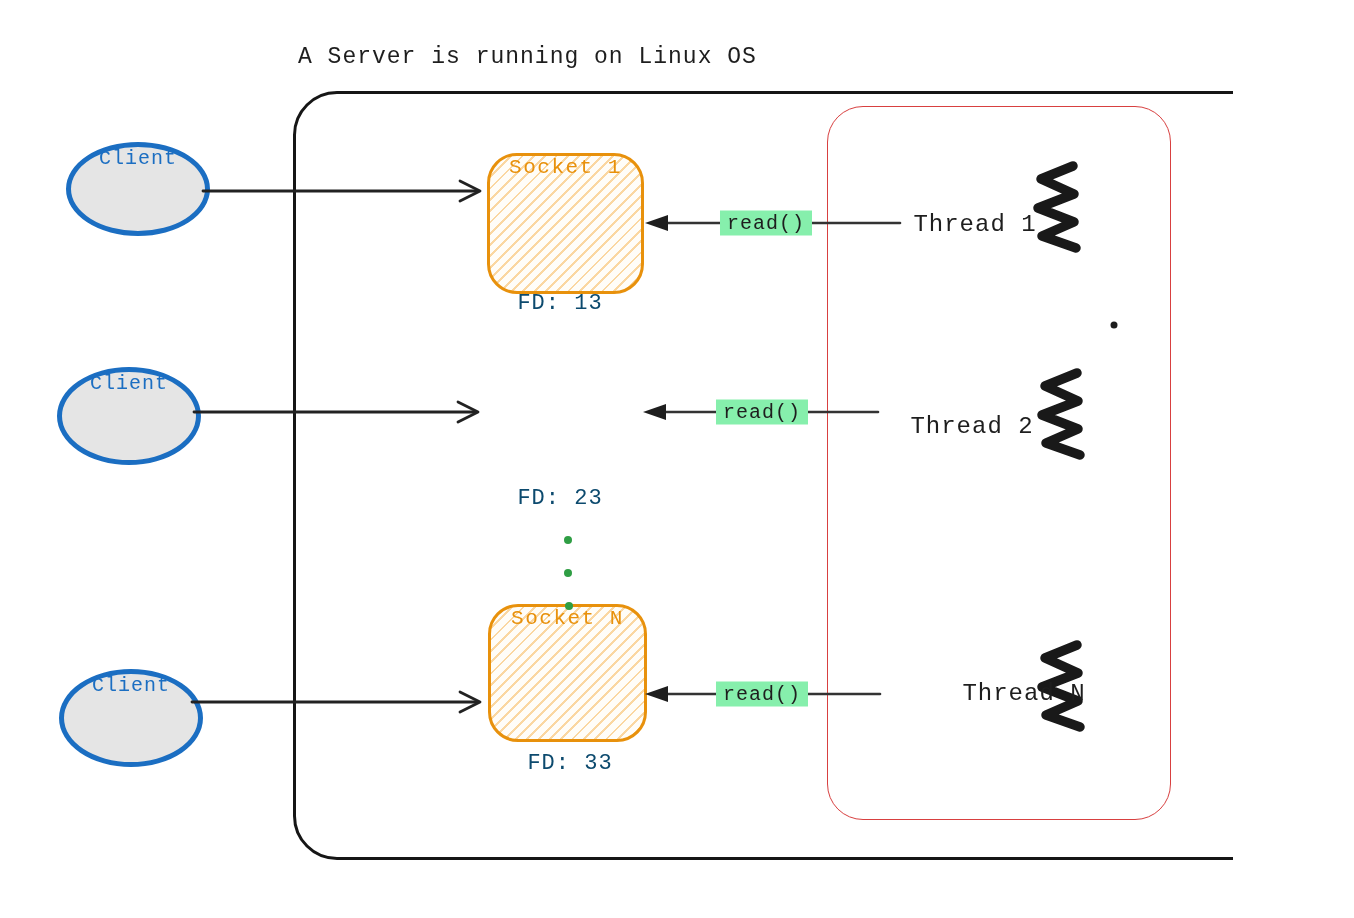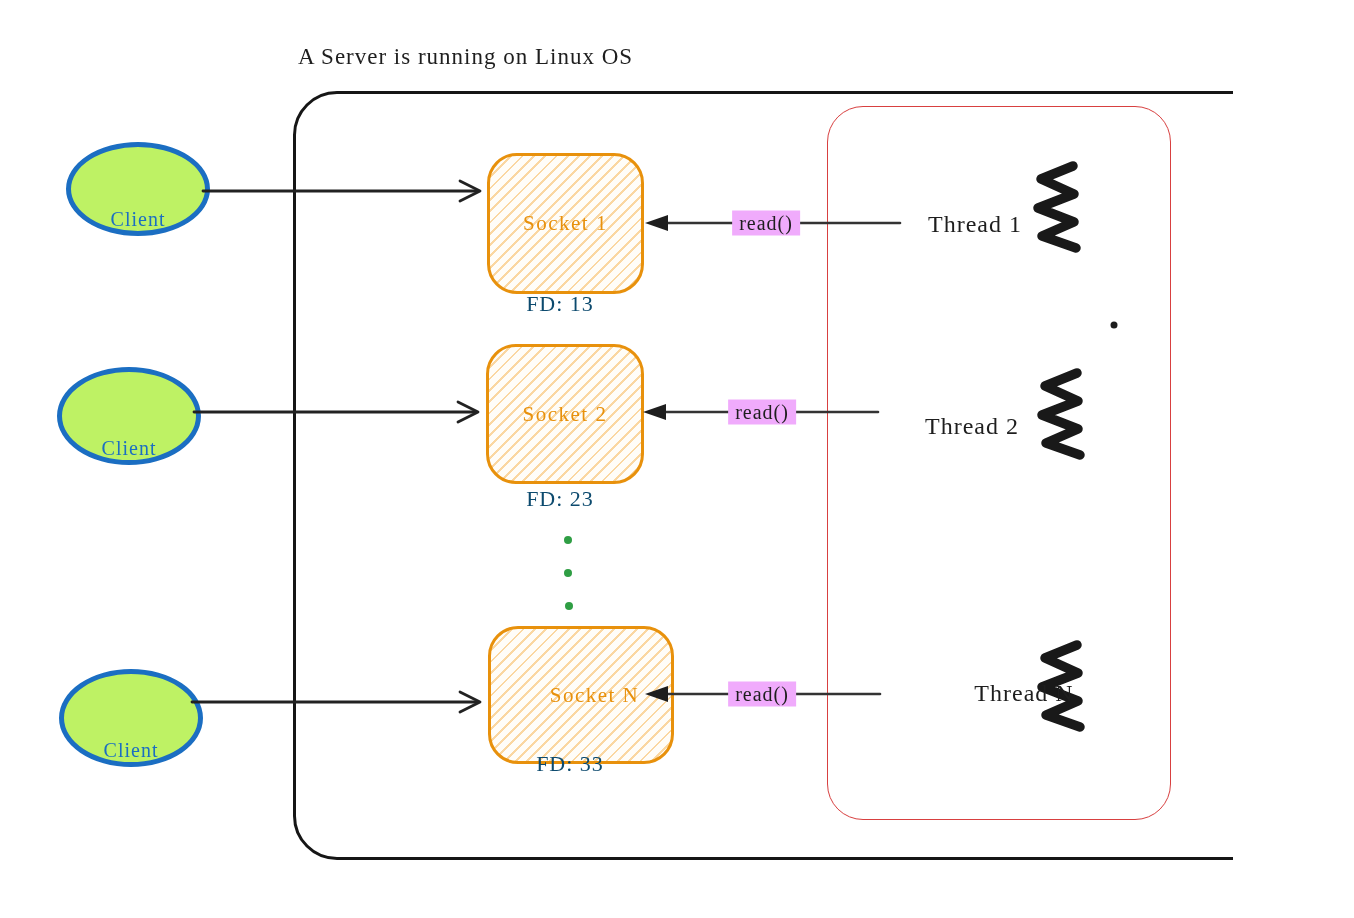--- a/index.html
+++ b/index.html
@@ -1,69 +1,69 @@
 <!DOCTYPE html>
 <html><head>
 <meta charset="utf-8">
 <style>
   html,body{margin:0;padding:0;background:#ffffff;}
   .stage{
     position:relative;width:1233px;height:918px;background:#ffffff;overflow:hidden;
-    font-family:Liberation Serif, serif;color:#1e1e1e;
+    font-family:Liberation Mono, monospace;color:#1e1e1e;
   }
   .abs{position:absolute;}
   
   .diagram-title{
     left:298px;top:44px;font-size:23px;letter-spacing:1px;color:#1e1e1e;
   }
   
   .server-box{
     left:293px;top:91px;width:989px;height:763px;
     border:3px solid #161616;border-radius:44px;background:transparent;
   }
   
   .threadpool-box{
     left:827px;top:106px;width:342px;height:712px;
     border:1.7px solid #d84040;border-radius:36px;background:transparent;
   }
   
   .client{
     border:5px solid #1b6ec2;border-radius:50%;
-    display:flex;align-items:flex-end;justify-content:center;
-    color:#1b6ec2;font-size:20px;letter-spacing:1px;background:#bef264;
+    display:flex;align-items:flex-start;justify-content:center;
+    color:#1b6ec2;font-size:20px;letter-spacing:1px;background:#e5e5e5;
   }
   .client-1{left:66px;top:142px;width:134px;height:84px;}
   .client-2{left:57px;top:367px;width:134px;height:88px;}
   .client-3{left:59px;top:669px;width:134px;height:88px;}
   
   .socket{
     border:3.5px solid #e8910c;border-radius:30px;
-    display:flex;align-items:center;justify-content:center;
+    display:flex;align-items:flex-start;justify-content:center;
     color:#e8910c;font-size:21px;letter-spacing:1.5px;
     background:
       repeating-linear-gradient(135deg,
         rgba(247,184,90,0.0) 0px, rgba(247,184,90,0.0) 6px,
         rgba(247,184,90,0.55) 6px, rgba(247,184,90,0.55) 8px),
       #fffdf8;
   }
   .socket-1{left:487px;top:153px;width:151px;height:135px;}
   .socket-2{left:486px;top:344px;width:152px;height:134px;}
-  .socket-3{left:488px;top:626px;width:153px;height:132px;padding-left:27px;}
+  .socket-3{left:488px;top:604px;width:153px;height:132px;}
   
   .fd-label{
     font-size:22px;letter-spacing:1px;color:#0c4a6e;transform:translateX(-50%);
   }
   .fd-1{left:560px;top:291px;}
   .fd-2{left:560px;top:486px;}
   .fd-3{left:570px;top:751px;}
   
   .connector-layer{left:0;top:0;width:1354px;height:918px;pointer-events:none;z-index:5;}
   
   .read-label{
-    z-index:6;background:#f0abfc;padding:1px 7px;font-size:20px;letter-spacing:1px;
+    z-index:6;background:#86efac;padding:1px 7px;font-size:20px;letter-spacing:1px;
     transform:translate(-50%,-50%);color:#1e1e1e;
   }
   .read-1{left:766px;top:223px;}
   .read-2{left:762px;top:412px;}
   .read-3{left:762px;top:694px;}
   
   .thread-label{
     z-index:6;font-size:24px;letter-spacing:1px;transform:translate(-50%,-50%);color:#1e1e1e;white-space:nowrap;text-align:right;
   }
   .thread-1{left:975px;top:224px;}
@@ -86,23 +86,20 @@
   </div>
   <div class="abs client client-2">
     <span>Client</span>
   </div>
   <div class="abs client client-3">
     <span>Client</span>
   </div>
 
   <div class="abs socket socket-1">
     <span>Socket 1</span>
-  </div>
-  <div class="abs socket socket-2">
-    <span>Socket 2</span>
   </div>
   <div class="abs socket socket-3">
     <span>Socket N</span>
   </div>
 
   <div class="abs fd-label fd-1">FD: 13</div>
   <div class="abs fd-label fd-2">FD: 23</div>
   <div class="abs fd-label fd-3">FD: 33</div>
 
   <svg class="abs connector-layer" width="1354" height="918" viewBox="0 0 1354 918" fill="none" xmlns="http://www.w3.org/2000/svg">

